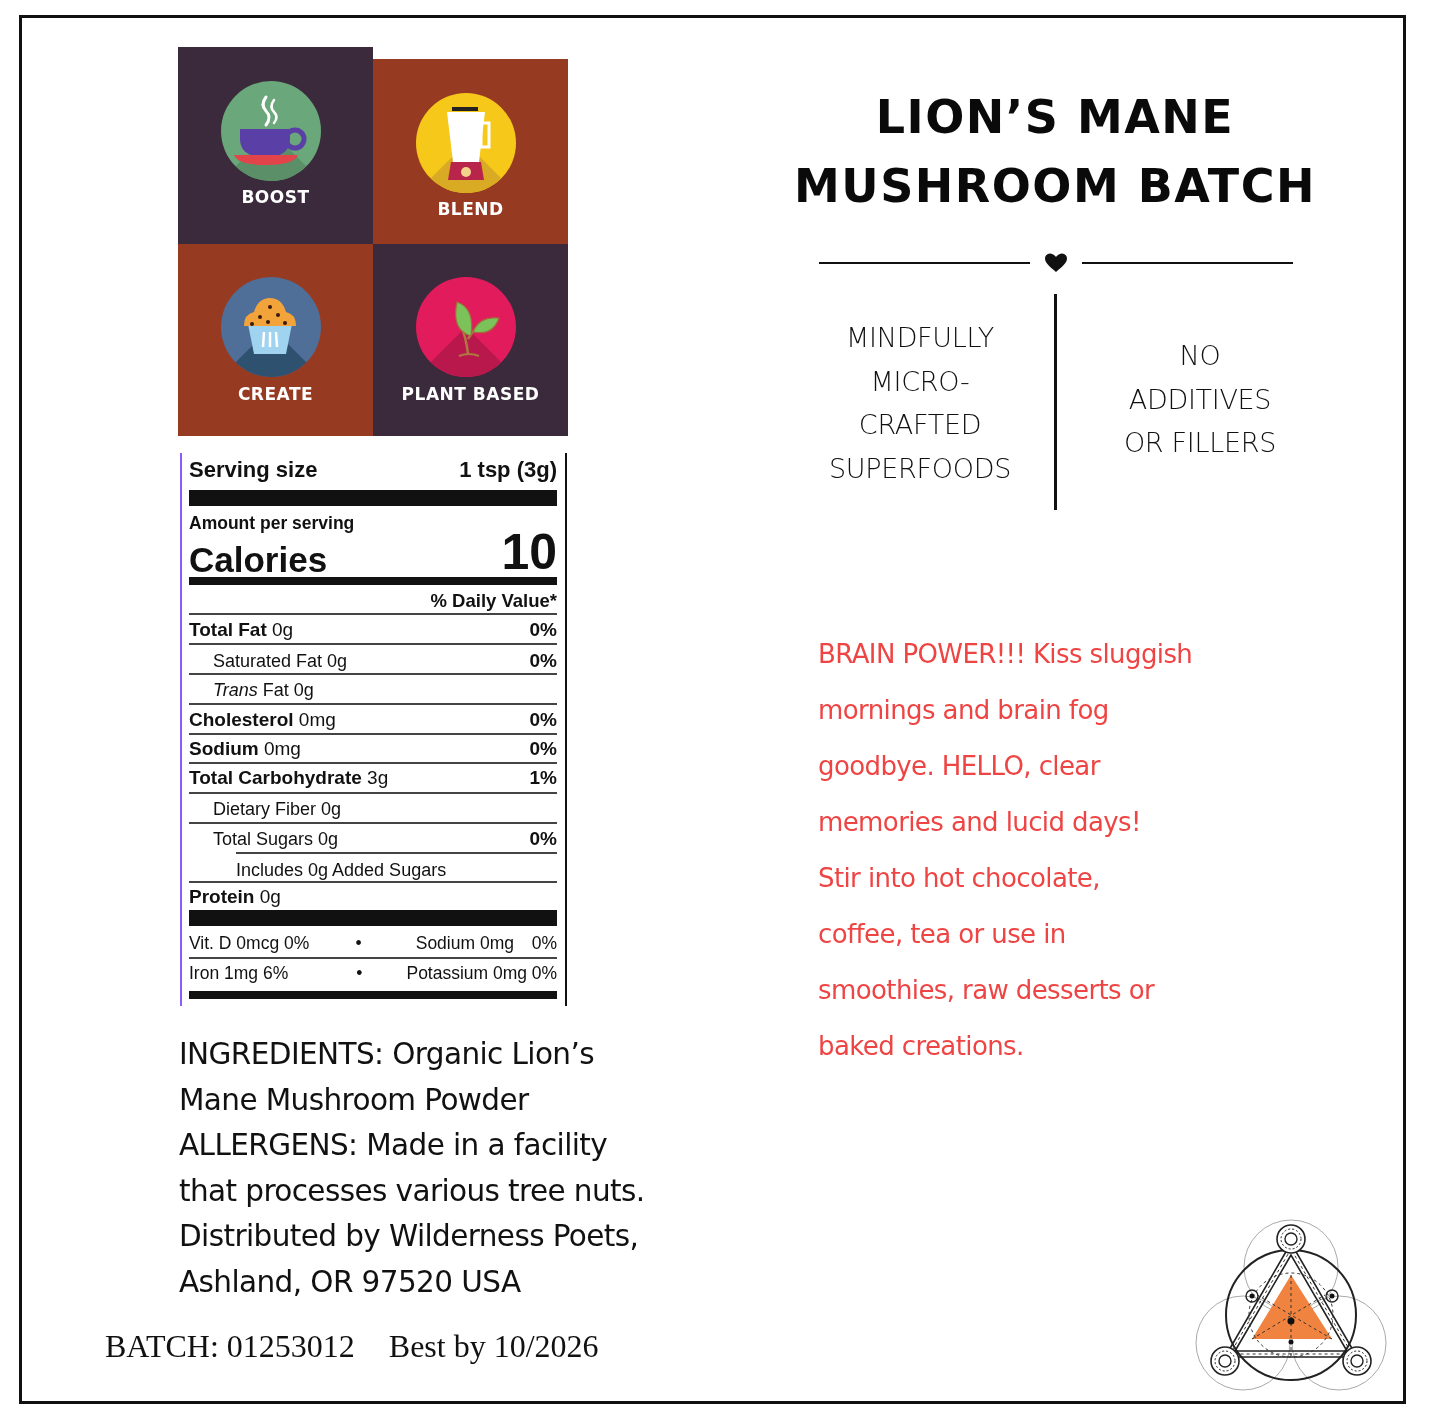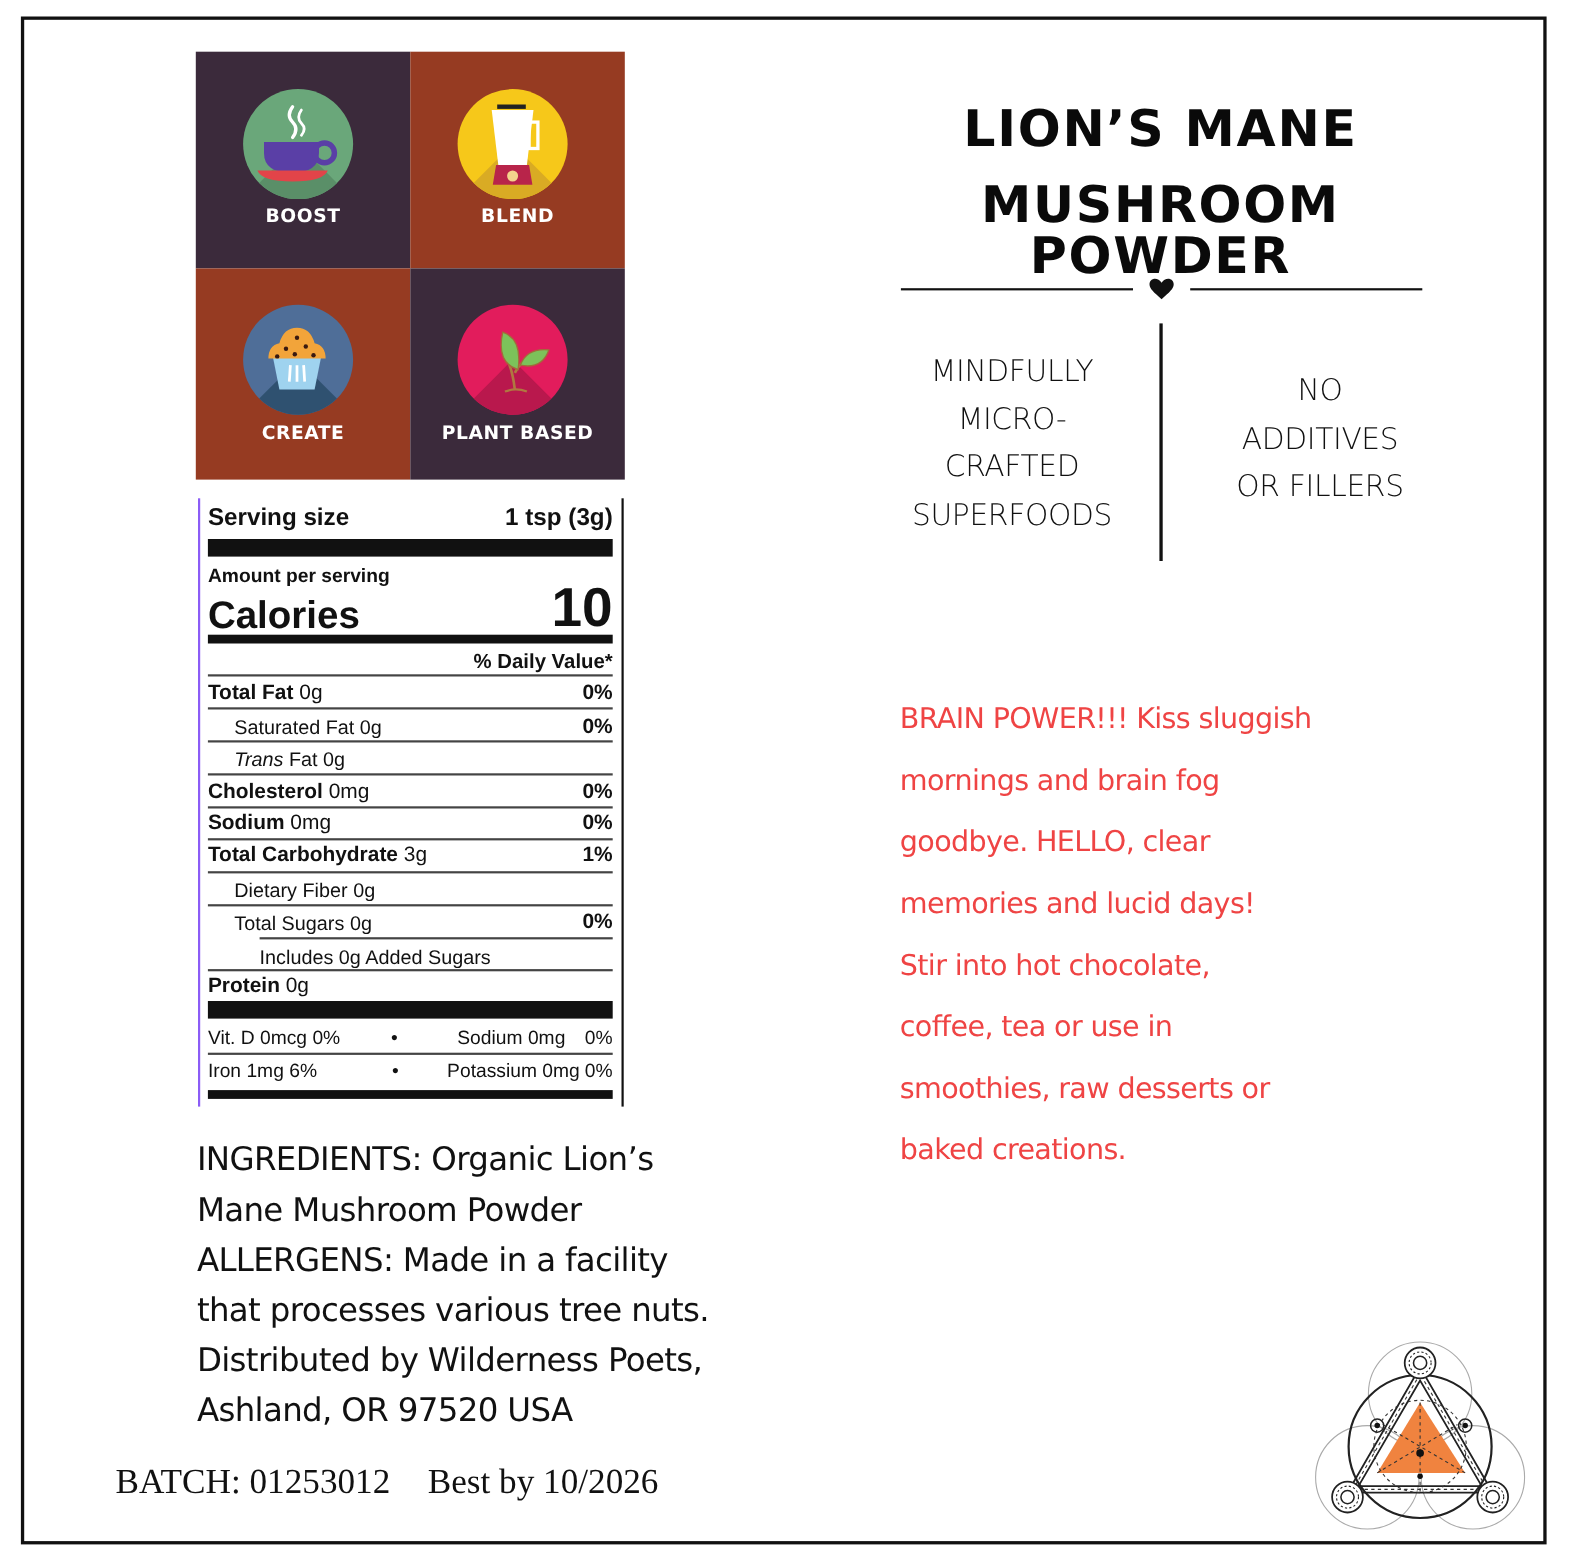--- a/index.html
+++ b/index.html
@@ -56,21 +56,21 @@
     <svg width="195" height="197">
       <path d="M88 50 q-6 8 0 14 q6 6 0 14" stroke="#fff" stroke-width="3" fill="none" stroke-linecap="round"></path>
       <path d="M96 53 q-5 7 0 12 q5 5 0 11" stroke="#fff" stroke-width="2.5" fill="none" stroke-linecap="round"></path>
       <path d="M62 82 h50 v10 q0 18 -25 18 q-25 0 -25 -18 z" fill="#5a3fa6"></path>
       <circle cx="117" cy="92" r="9" fill="none" stroke="#5a3fa6" stroke-width="5"></circle>
       <path d="M56 108 h64 q-4 10 -32 10 q-28 0 -32 -10 z" fill="#e24449"></path>
     </svg>
     <div class="lbl" style="top:140px;">BOOST</div>
   </div>
 
-  <div class="tile rust" style="left:195px;top:0;width:195px;height:197px;">
+  <div class="tile rust" style="left:195px;top:12px;width:195px;height:197px;">
     <div class="circle" style="top:34px;background:#f6c81a;">
       <div class="shadow" style="background:#d9ab24;"></div>
     </div>
     <svg width="195" height="197">
       <rect x="79" y="48" width="26" height="4" fill="#222"></rect>
       <path d="M74 53 h38 l-6 50 h-26 z" fill="#fff"></path>
       <rect x="108" y="64" width="8" height="24" fill="none" stroke="#fff" stroke-width="3"></rect>
       <path d="M78 103 h30 l3 18 h-36 z" fill="#b8244a"></path>
       <circle cx="93" cy="113" r="5" fill="#f3d38c"></circle>
     </svg>
@@ -194,21 +194,21 @@
       <span style="width:190px;display:flex;justify-content:space-between;padding-left:12px;">
         <span>Potassium 0mg</span>
         <span>0%</span>
       </span>
     </div>
     <div class="hr" style="top:538px;height:8px;"></div>
   </div>
 </div>
 
 <div class="title" style="top:94px;">LION’S MANE</div>
-<div class="title" style="top:163px;">MUSHROOM POWDER</div>
+<div class="title" style="top:163px;">MUSHROOM BATCH</div>
 
 <div class="divline" style="left:819px;width:211px;"></div>
 <svg class="heart" viewBox="0 0 24 24">
   <path d="M12 21 C5 15 1 11.5 1 7.5 C1 4.5 3.4 2.5 6 2.5 C8.2 2.5 10.5 4 12 6 C13.5 4 15.8 2.5 18 2.5 C20.6 2.5 23 4.5 23 7.5 C23 11.5 19 15 12 21 Z" fill="#111"></path>
 </svg>
 <div class="divline" style="left:1082px;width:211px;"></div>
 
 <div class="vline"></div>
 <div class="feat" style="left:800px;width:240px;top:316px;">
   <div>MINDFULLY</div>

